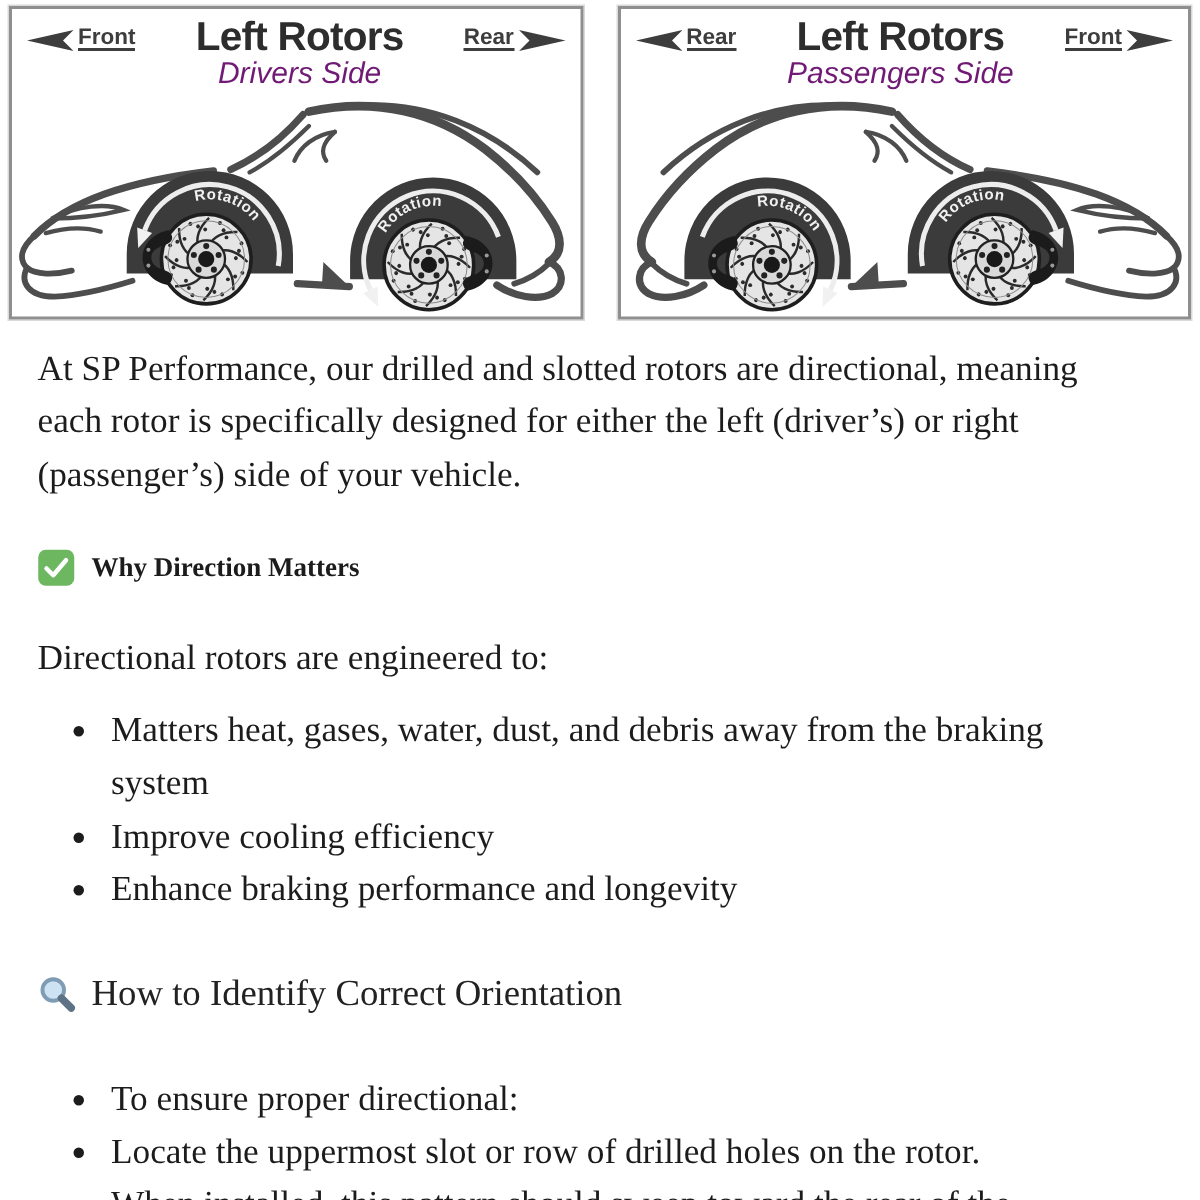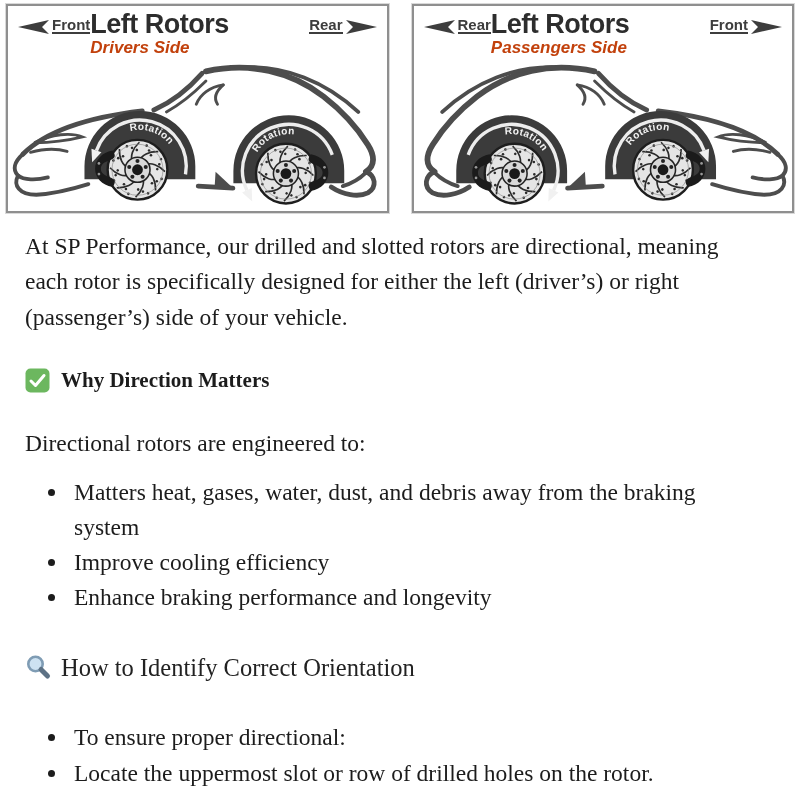--- a/index.html
+++ b/index.html
@@ -5,30 +5,30 @@
   html,body{margin:0;padding:0;background:#fff;}
   body{width:800px;height:800px;overflow:hidden;font-family:"Liberation Serif",serif;color:#1c1c1c;}
 
   
   .diagram-row{display:flex;gap:23px;padding:4px 6px 0 6px;}
   .panel{flex:1;border:2px solid #8f8f8f;box-shadow:0 0 0 1px #d9d9d9;background:#fff;height:205px;overflow:hidden;}
   .phead{display:flex;justify-content:space-between;align-items:flex-start;padding:5px 8px 0 8px;font-family:"Liberation Sans",sans-serif;}
   .dir{display:flex;align-items:center;gap:3px;margin-top:5px;}
   .dirlabel{font-weight:bold;font-size:15px;color:#3d3d3d;border-bottom:2.5px solid #3d3d3d;line-height:1.05;}
   .arr{display:block;margin-top:3px;}
-  .ptitles{flex:1;text-align:left;line-height:1;}
+  .ptitles{flex:1;text-align:center;line-height:1;}
   .ptitle{display:block;font-size:27px;font-weight:bold;color:#2d2d2d;letter-spacing:-.5px;}
-  .psub{display:block;font-size:17px;font-weight:bold;font-style:italic;color:#c2410c;margin-top:1px;}
+  .psub{display:block;font-size:20px;font-weight:normal;font-style:italic;color:#701a75;margin-top:1px;}
   .car{display:block;width:100%;height:160px;}
   .rotlbl{font:700 10.5px "Liberation Sans",sans-serif;fill:#f1f1f1;letter-spacing:.4px;}
 
   
   .article{padding:0 25px;font-size:23.5px;line-height:1.5;}
   .intro{margin:16px 0 30px;max-width:708px;}
-  .sec-h{display:flex;align-items:center;gap:11px;font-size:21px;margin:4px 0 30px;}
+  .sec-h{display:flex;align-items:center;gap:11px;font-size:18px;margin:4px 0 30px;}
   .sec-h .htext{font-weight:bold;}
   .sec-h2{display:flex;align-items:center;gap:9px;font-size:24.5px;margin:34px 0 34px;color:#222;font-family:Liberation Serif, serif;}
   .lead{margin:0;}
   .blist{margin:13px 0 26px;padding-left:44px;}
   .blist li{max-width:652px;padding-left:5px;margin:0;}
   .icon-box{flex:0 0 auto;display:flex;}
 </style>
 </head>
 <body>
 

